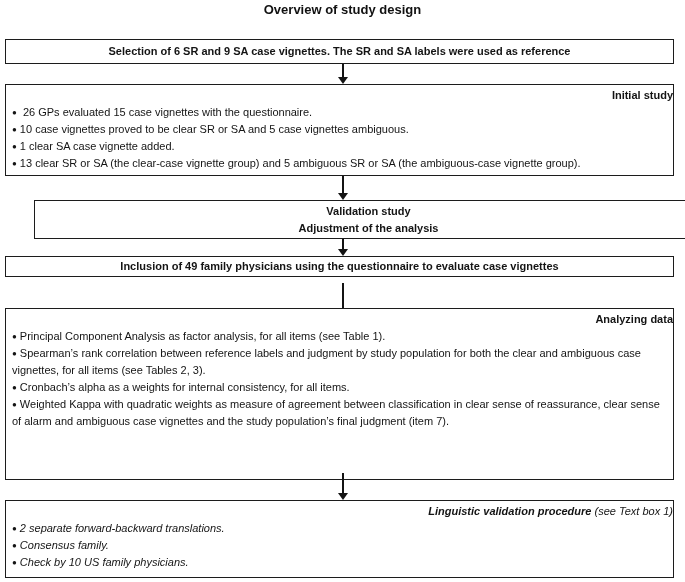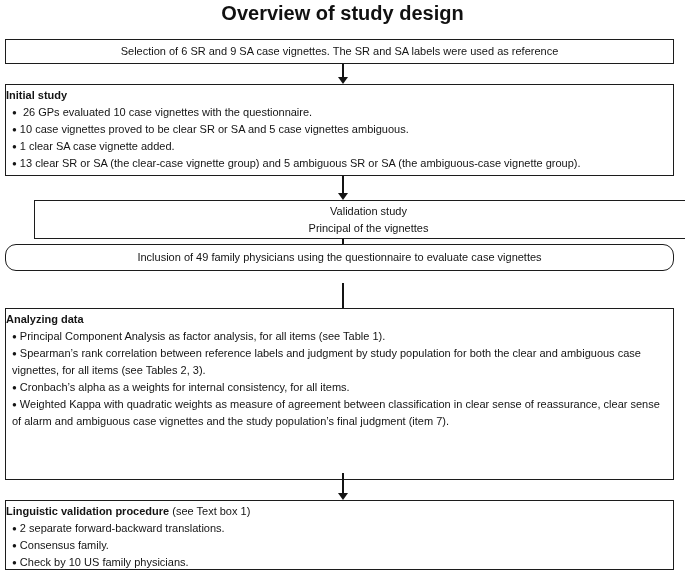--- a/index.html
+++ b/index.html
@@ -7,37 +7,37 @@
     position:relative;
     width:685px;height:582px;
     background:#fff;
     font-family:"Liberation Sans", sans-serif;
     color:#141414;
     overflow:hidden;
   }
   .title{
     position:absolute;top:2px;left:0;width:100%;
     margin:0;text-align:center;
-    font-size:20px;font-weight:bold;color:#111;
+    font-size:13px;font-weight:bold;color:#111;
   }
   .box{
     position:absolute;left:5px;width:669px;
     box-sizing:border-box;
     border:1.5px solid #1c1c1c;
     background:#fff;
     font-size:11px;line-height:17px;
   }
   .box.center-text{
     display:flex;flex-direction:column;
     align-items:center;justify-content:center;
     text-align:center;
   }
-  .bold{font-weight:normal;}
+  .bold{font-weight:bold;}
   .box-heading{
-    text-align:left;font-weight:bold;line-height:17px;
+    text-align:right;font-weight:bold;line-height:17px;
     padding-top:2px;
   }
   .box-heading .normal{font-weight:normal;}
   .bullet-line{
     padding:0 6px;line-height:17px;text-align:left;
   }
   .bullet{
     display:inline-block;font-size:8px;vertical-align:1px;
     margin-right:3px;color:#141414;
   }
@@ -65,42 +65,42 @@
     <div class="bold">Selection of 6 SR and 9 SA case vignettes. The SR and SA labels were used as reference</div>
   </div>
 
   <div class="arrow" style="top:64px;height:20px;">
     <div class="shaft"></div>
     <div class="head"></div>
   </div>
 
   <div class="box" style="top:84px;height:92px;">
     <div class="box-heading">Initial study</div>
-    <div class="bullet-line"><span class="bullet">●</span> <span>26 GPs evaluated 10 case vignettes with the questionnaire.</span></div>
+    <div class="bullet-line"><span class="bullet">●</span> <span>26 GPs evaluated 15 case vignettes with the questionnaire.</span></div>
     <div class="bullet-line"><span class="bullet">●</span><span>10 case vignettes proved to be clear SR or SA and 5 case vignettes ambiguous.</span></div>
     <div class="bullet-line"><span class="bullet">●</span><span>1 clear SA case vignette added.</span></div>
     <div class="bullet-line"><span class="bullet">●</span><span>13 clear SR or SA (the clear-case vignette group) and 5 ambiguous SR or SA (the ambiguous-case vignette group).</span></div>
   </div>
 
   <div class="arrow" style="top:176px;height:24px;">
     <div class="shaft"></div>
     <div class="head"></div>
   </div>
 
   <div class="box center-text" style="top:200px;height:39px;margin-left:29px;">
     <div class="bold">Validation study</div>
-    <div class="bold">Principal of the vignettes</div>
+    <div class="bold">Adjustment of the analysis</div>
   </div>
 
   <div class="arrow" style="top:239px;height:17px;">
     <div class="shaft"></div>
     <div class="head"></div>
   </div>
 
-  <div class="box center-text" style="top:244px;height:27px;border-radius:11px;">
+  <div class="box center-text" style="top:256px;height:21px;">
     <div class="bold">Inclusion of 49 family physicians using the questionnaire to evaluate case vignettes</div>
   </div>
 
   <div class="arrow" style="top:283px;height:34px;">
     <div class="shaft"></div>
     <div class="head"></div>
   </div>
 
   <div class="box" style="top:308px;height:172px;">
     <div class="box-heading">Analyzing data</div>
@@ -108,20 +108,20 @@
     <div class="bullet-line"><span class="bullet">●</span><span>Spearman’s rank correlation between reference labels and judgment by study population for both the clear and ambiguous case vignettes, for all items (see Tables 2, 3).</span></div>
     <div class="bullet-line"><span class="bullet">●</span><span>Cronbach’s alpha as a weights for internal consistency, for all items.</span></div>
     <div class="bullet-line"><span class="bullet">●</span><span>Weighted Kappa with quadratic weights as measure of agreement between classification in clear sense of reassurance, clear sense of alarm and ambiguous case vignettes and the study population’s final judgment (item 7).</span></div>
   </div>
 
   <div class="arrow" style="top:473px;height:27px;">
     <div class="shaft"></div>
     <div class="head"></div>
   </div>
 
-  <div class="box" style="top:500px;height:70px;">
+  <div class="box" style="top:500px;height:78px;font-style:italic;">
     <div class="box-heading"><span>Linguistic validation procedure</span><span class="normal"> (see Text box 1)</span></div>
     <div class="bullet-line"><span class="bullet">●</span><span>2 separate forward-backward translations.</span></div>
     <div class="bullet-line"><span class="bullet">●</span><span>Consensus family.</span></div>
     <div class="bullet-line"><span class="bullet">●</span><span>Check by 10 US family physicians.</span></div>
   </div>
 
 </div>
 
 </body></html>

